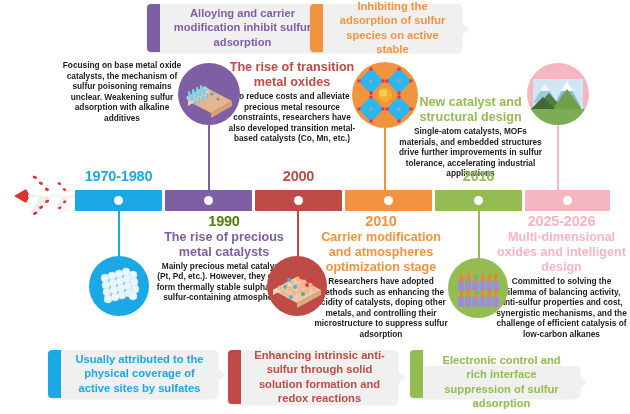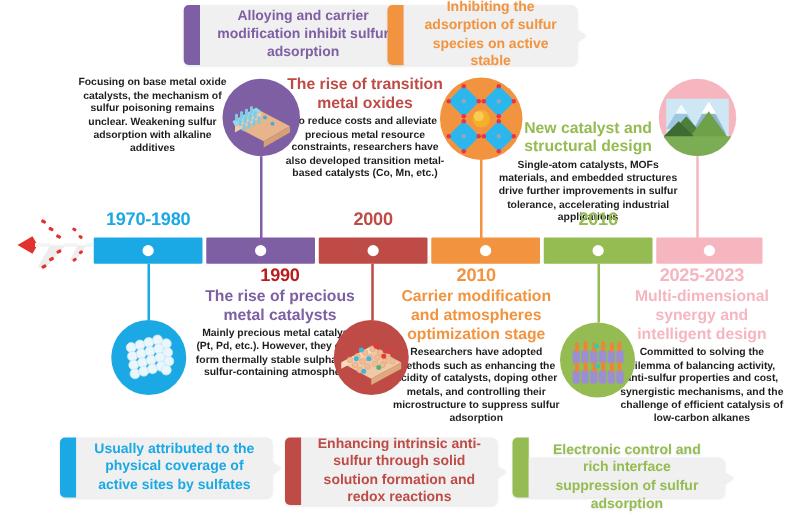--- a/index.html
+++ b/index.html
@@ -240,34 +240,34 @@
   </div>
   <div class="tblock" style="left:435px; top:168px; width:87px;">
     <div class="year" style="color:#95BC52;">2016</div>
   </div>
 
   <div class="connector" style="left:118px; top:211px; height:45px; background:#1BA9E5;"></div>
   <div class="connector" style="left:297px; top:211px; height:45px; background:#BE4B45;"></div>
   <div class="connector" style="left:478px; top:211px; height:47px; background:#95BC52;"></div>
 
   <div class="tblock" style="left:156px; top:213px; width:136px;">
-    <div class="year" style="color:#b91c1c;">1990</div>
+    <div class="year" style="color:#4d7c0f;">1990</div>
     <div class="head" style="color:#7E5FA4;">The rise of precious metal catalysts</div>
     <div class="body-txt">Mainly precious metal catalysts (Pt, Pd, etc.). However, they easily form thermally stable sulphates in sulfur-containing atmospheres</div>
   </div>
 
   <div class="tblock" style="left:313px; top:213px; width:136px;">
     <div class="year" style="color:#F2943F;">2010</div>
     <div class="head" style="color:#F2943F;">Carrier modification and atmospheres optimization stage</div>
     <div class="body-txt">Researchers have adopted methods such as enhancing the acidity of catalysts, doping other metals, and controlling their microstructure to suppress sulfur adsorption</div>
   </div>
 
   <div class="tblock" style="left:495px; top:213px; width:133px;">
-    <div class="year" style="color:#F6B6C0;">2025-2023</div>
-    <div class="head" style="color:#F6B6C0;">Multi-dimensional synergy and intelligent design</div>
+    <div class="year" style="color:#F6B6C0;">2025-2026</div>
+    <div class="head" style="color:#F6B6C0;">Multi-dimensional oxides and intelligent design</div>
     <div class="body-txt">Committed to solving the dilemma of balancing activity, anti-sulfur properties and cost, synergistic mechanisms, and the challenge of efficient catalysis of low-carbon alkanes</div>
   </div>
 
   <div class="circle" style="left:89px; top:256px; width:60px; height:60px; background:#1BA9E5;">
     <svg class="circ-inner" viewBox="0 0 60 60">
       <g>
         <g fill="#E9F6FC" stroke="#C9E6F4" stroke-width="0.6">
           <circle cx="16" cy="22" r="4"></circle>
             <circle cx="23" cy="20" r="4"></circle>
           <circle cx="30" cy="18" r="4"></circle>

